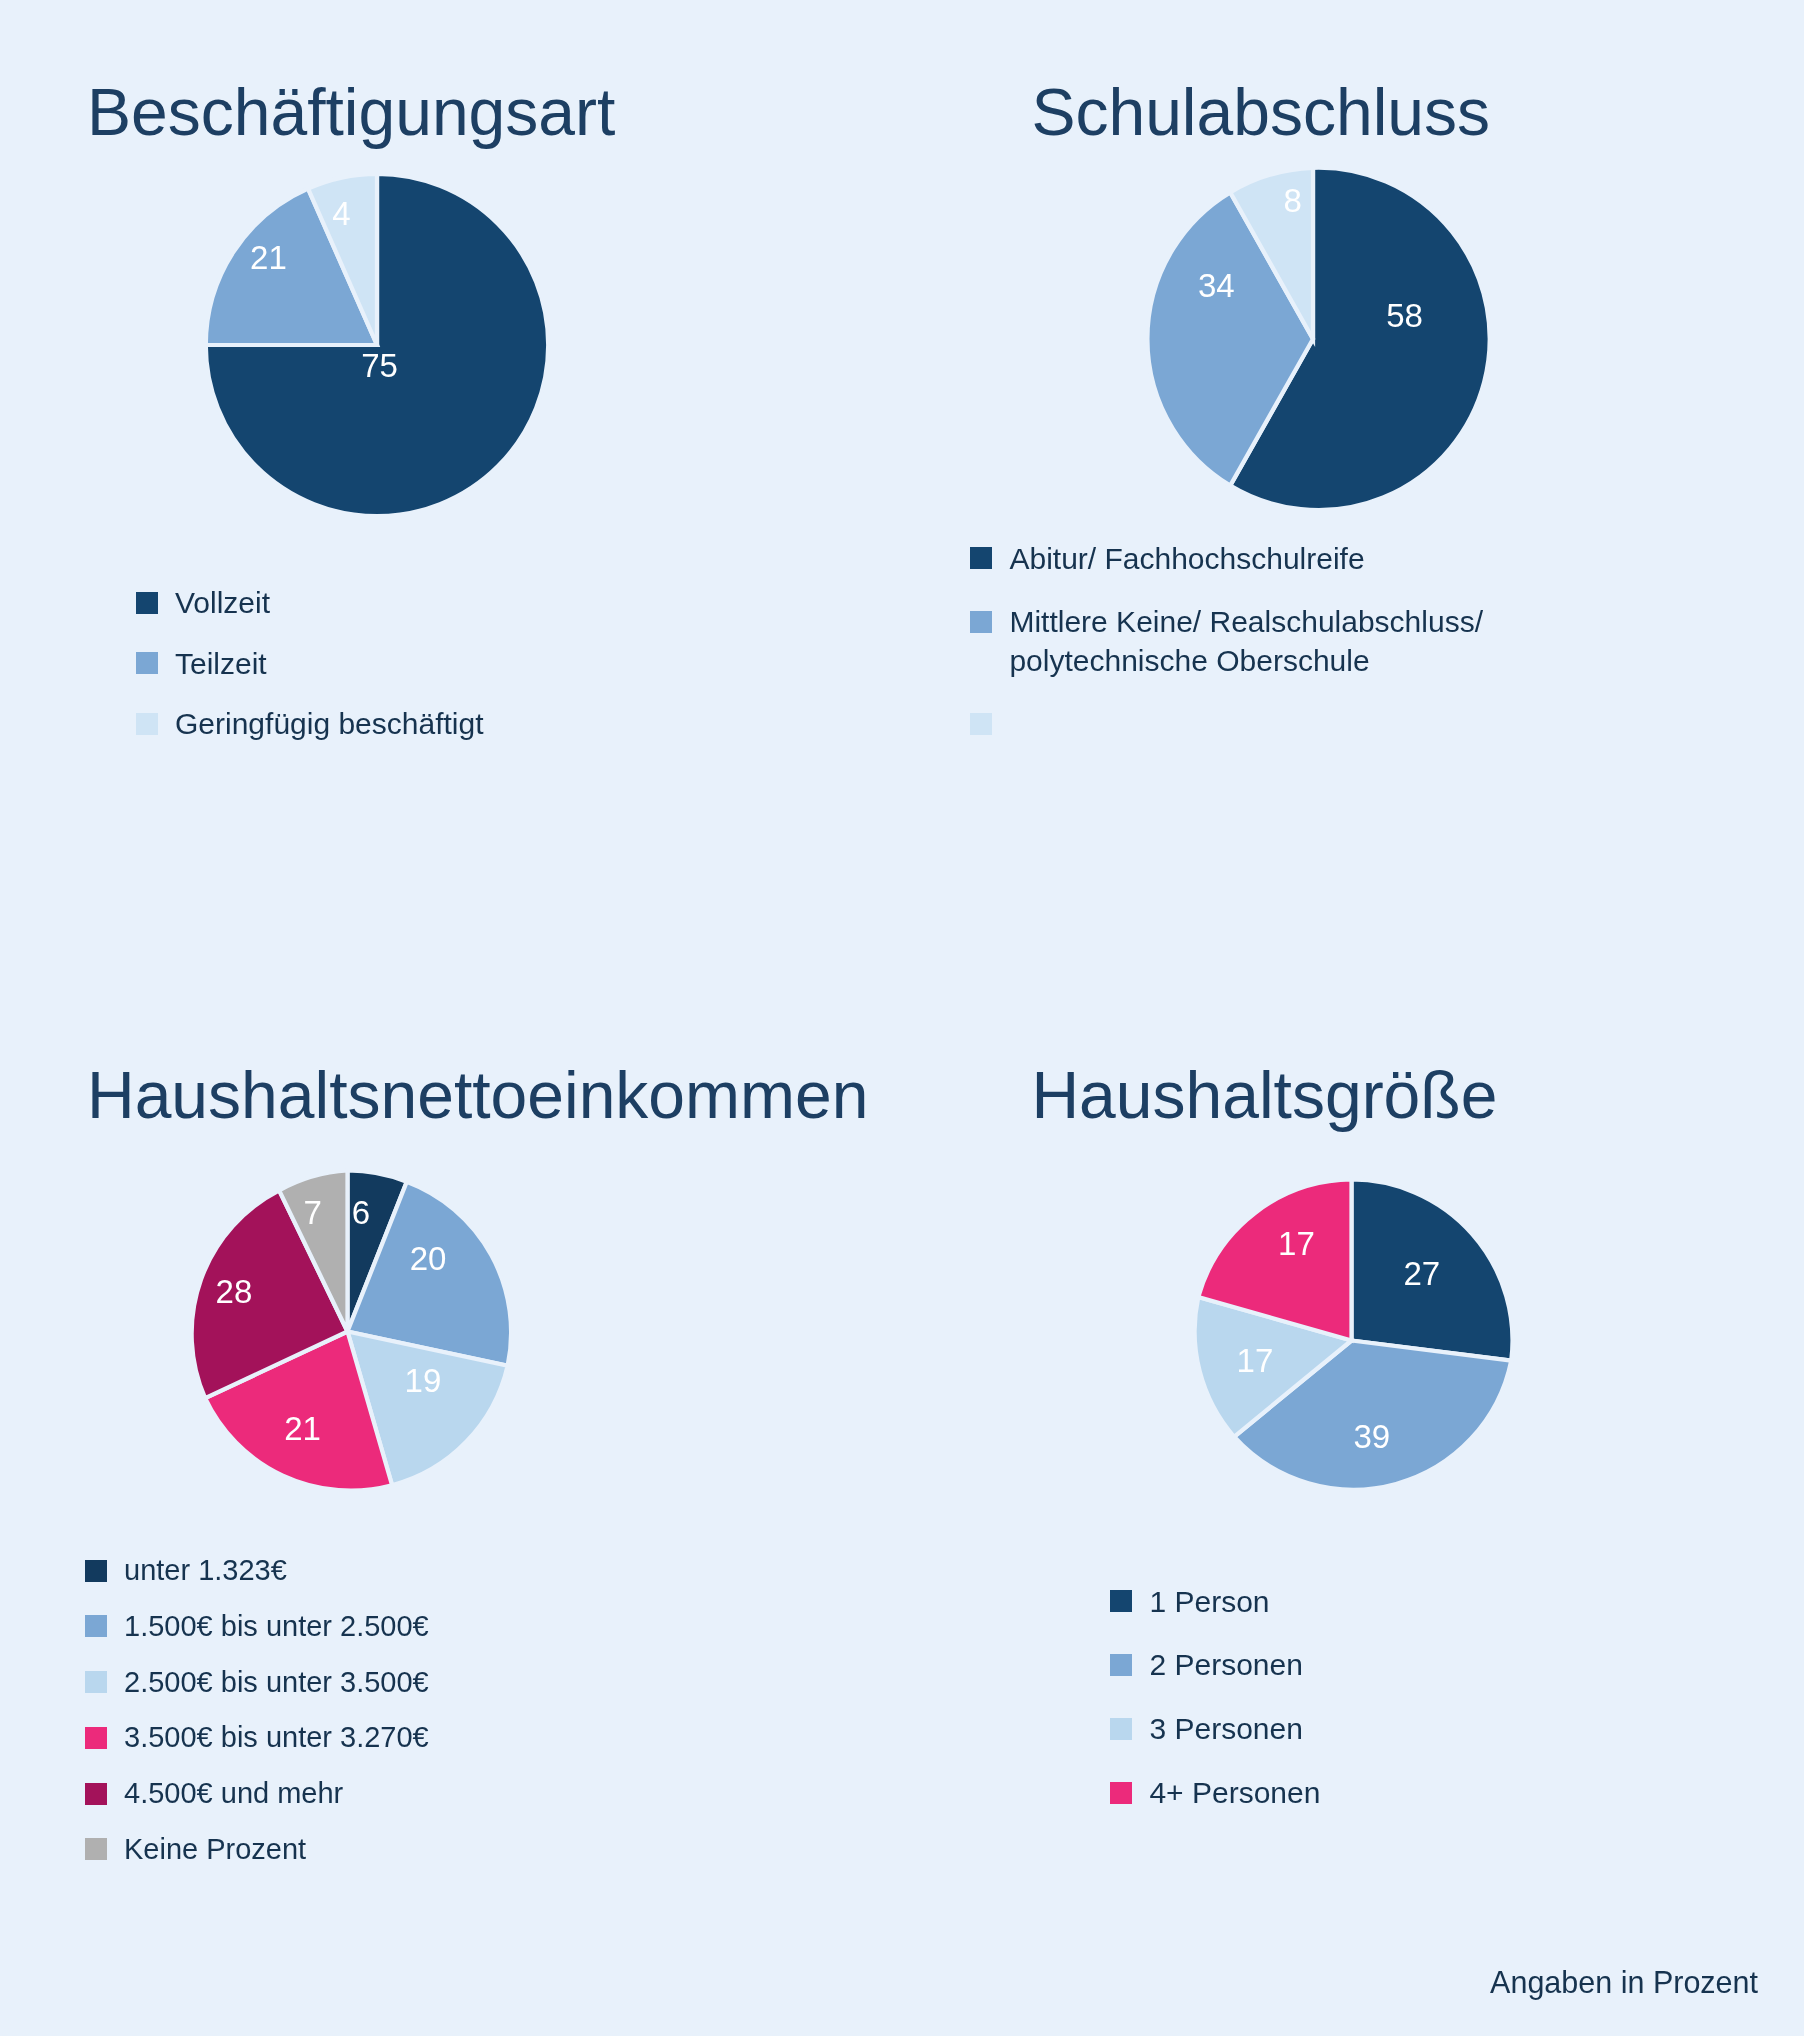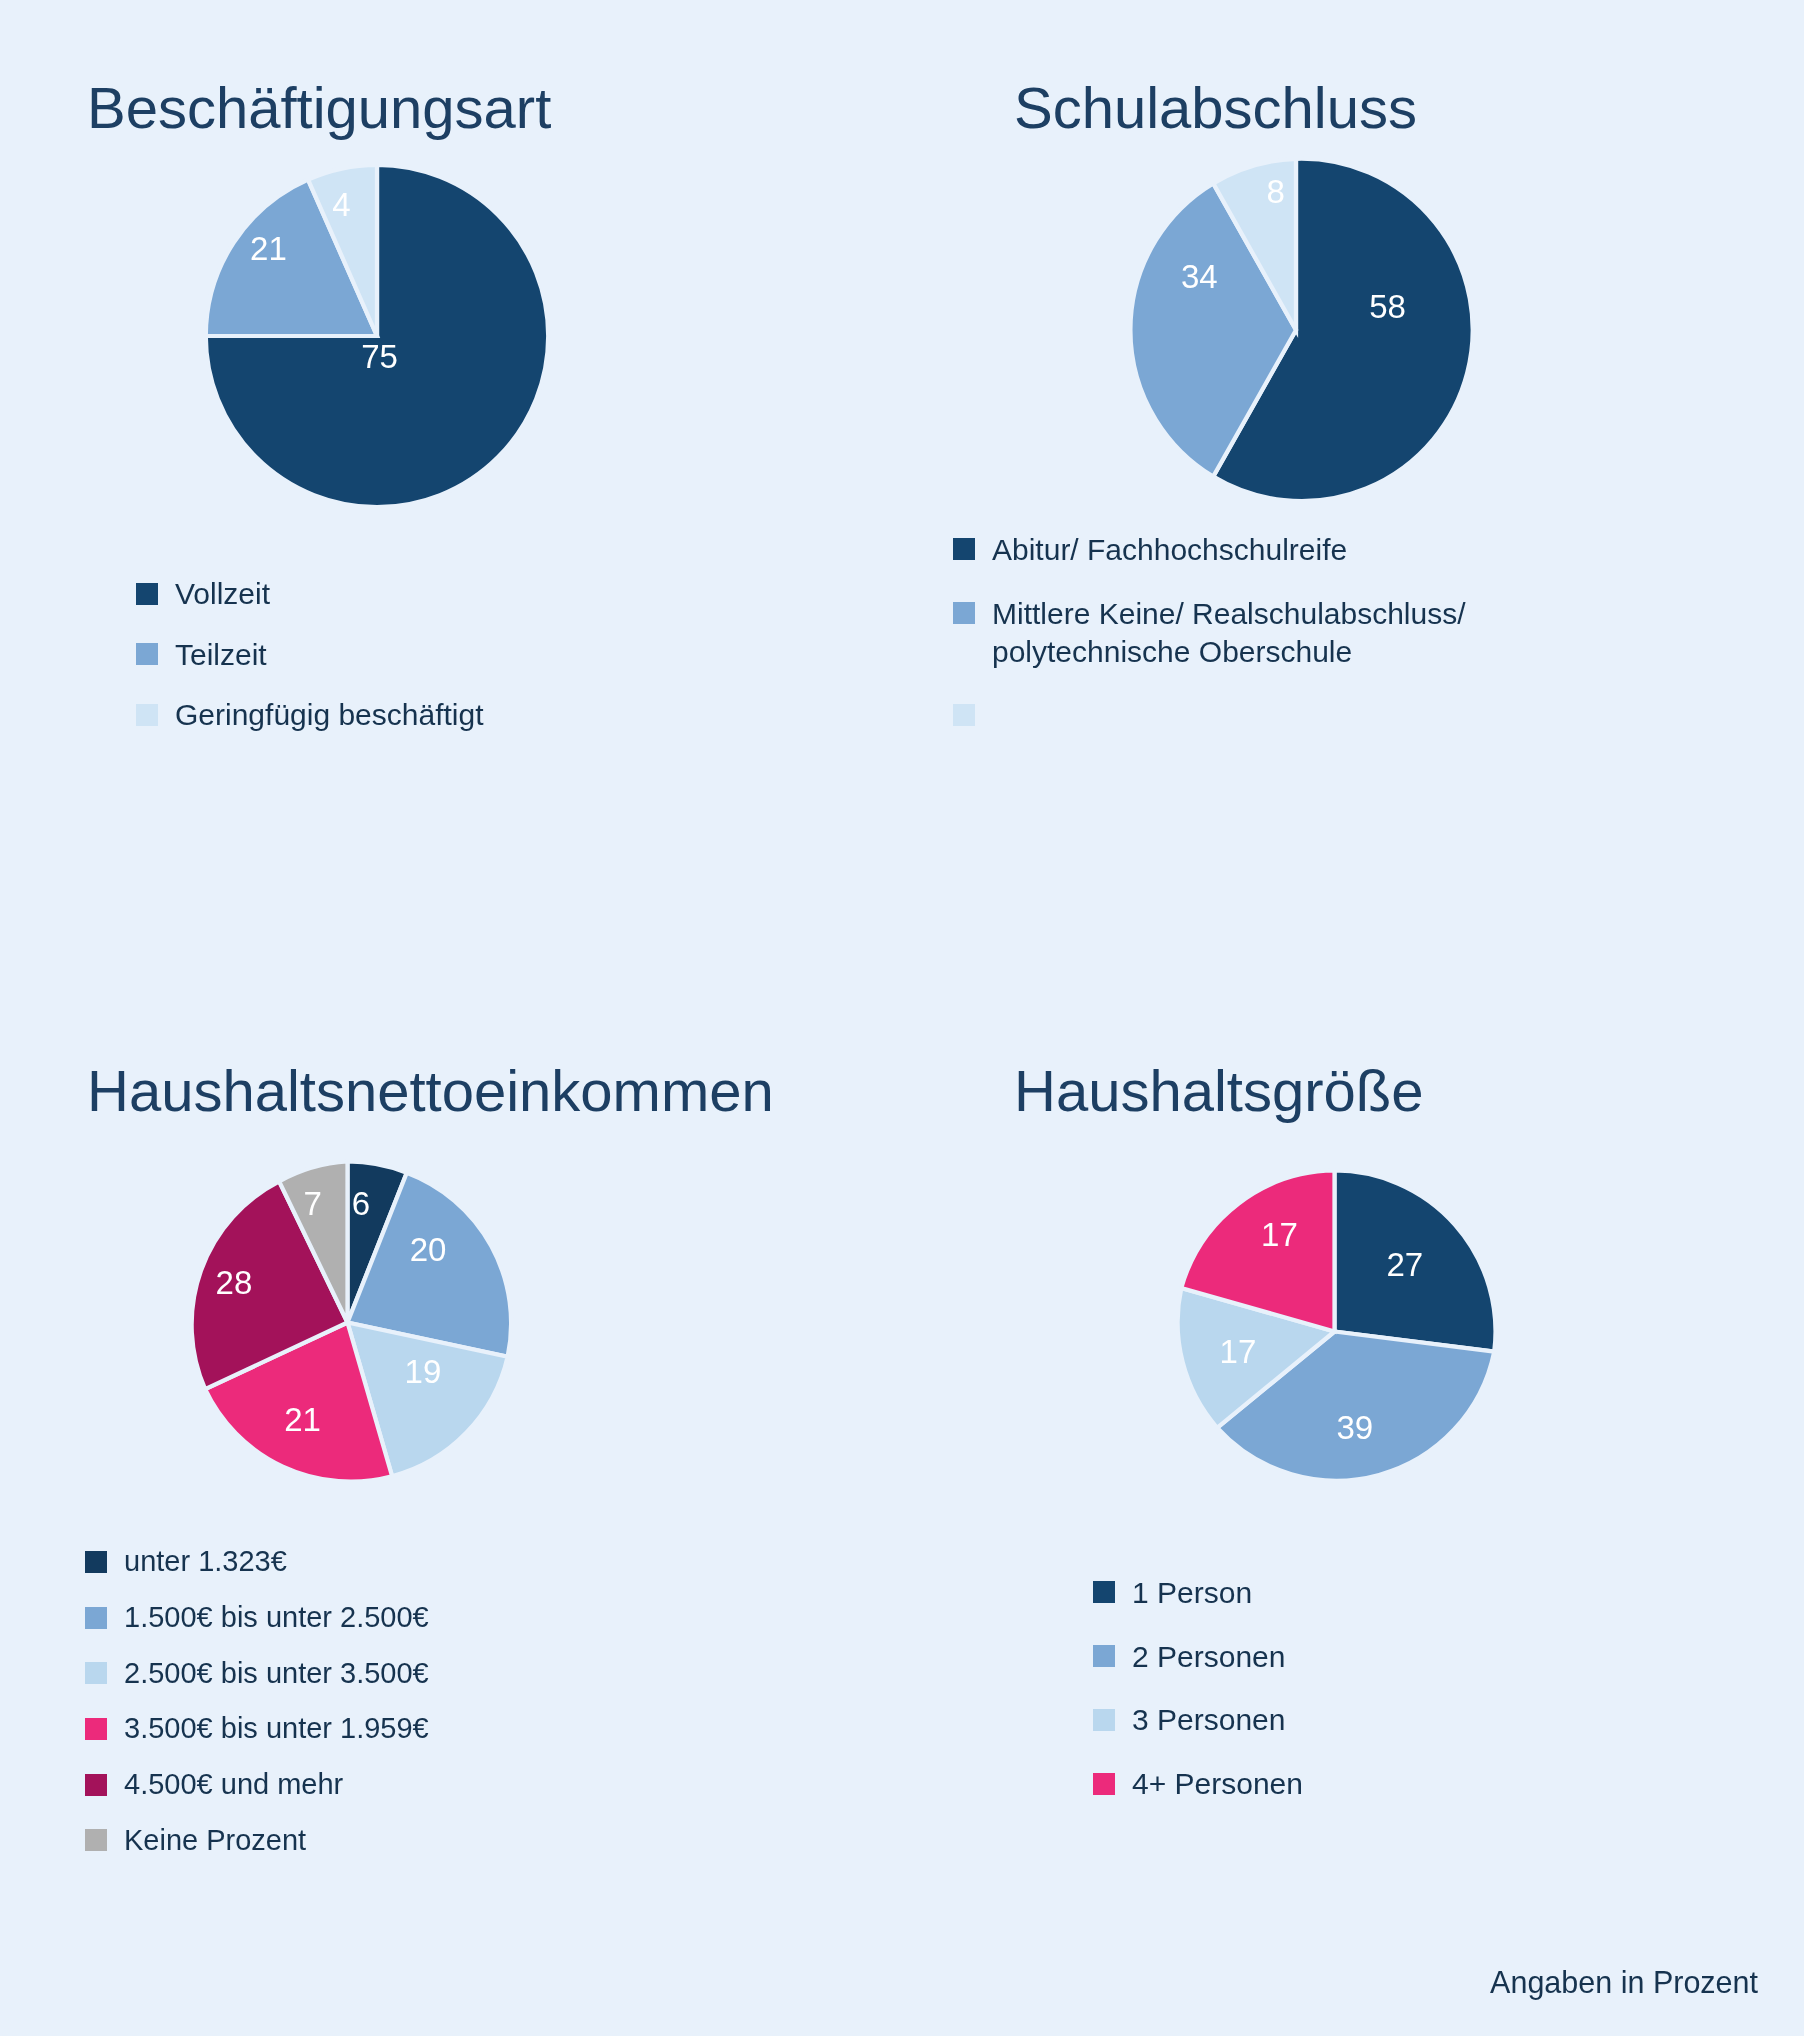--- a/index.html
+++ b/index.html
@@ -21,21 +21,21 @@
     display: grid;
     grid-template-columns: 1fr 1fr;
     grid-template-rows: 1000px 1037px;
   }
   .panel {
     position: relative;
     padding: 0 51px;
     box-sizing: border-box;
   }
   .panel-title {
-    font-size: 58px;
+    font-size: 66px;
     font-weight: normal;
     color: #1d3f63;
     letter-spacing: 0px;
     margin: 0;
     padding-top: 76px;
     padding-left: 36px;
     line-height: 1.1;
   }
   .panel.tr .panel-title { padding-left: 61px; }
   .panel.bl .panel-title { padding-top: 59px; padding-left: 36px; }
@@ -203,21 +203,21 @@
       <li>
         <span class="swatch" style="background:#7ba7d4"></span>
         <span class="ltext">1.500€ bis unter 2.500€</span>
       </li>
       <li>
         <span class="swatch" style="background:#b9d7ee"></span>
         <span class="ltext">2.500€ bis unter 3.500€</span>
       </li>
       <li>
         <span class="swatch" style="background:#ec2a7b"></span>
-        <span class="ltext">3.500€ bis unter 1.959€</span>
+        <span class="ltext">3.500€ bis unter 3.270€</span>
       </li>
       <li>
         <span class="swatch" style="background:#a3125a"></span>
         <span class="ltext">4.500€ und mehr</span>
       </li>
       <li>
         <span class="swatch" style="background:#b0b0b0"></span>
         <span class="ltext">Keine Prozent</span>
       </li>
     </ul>

